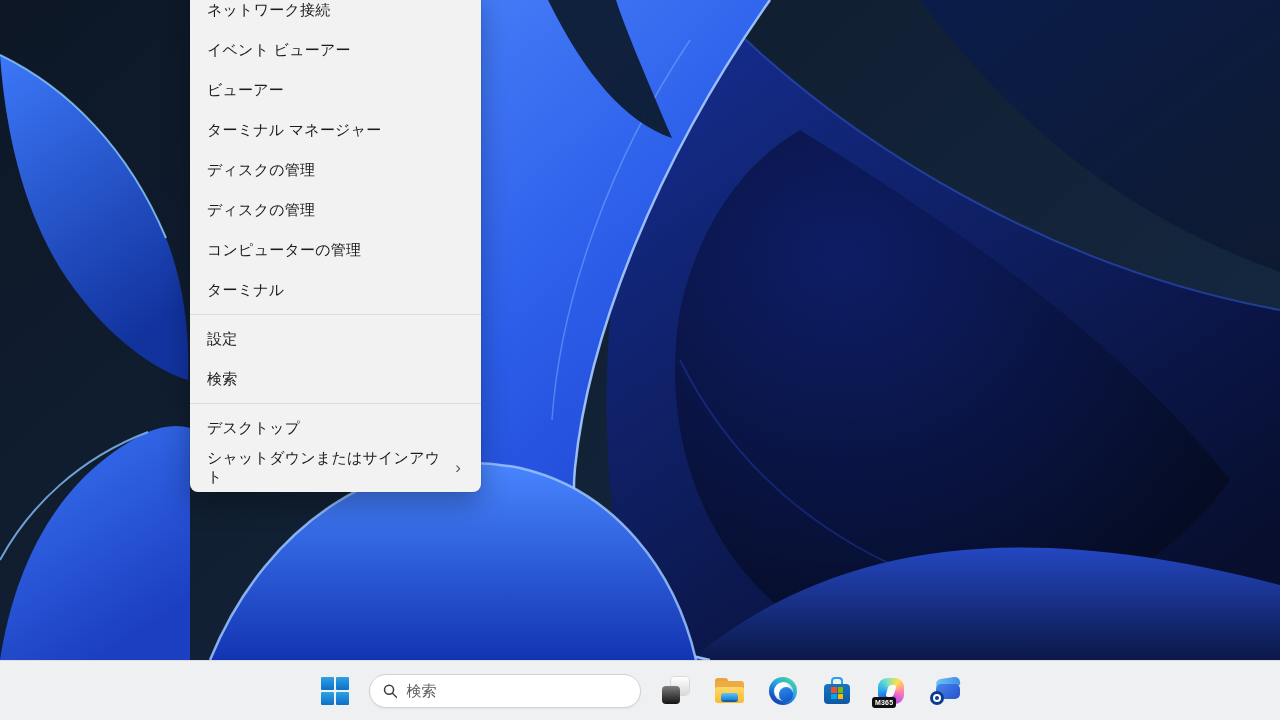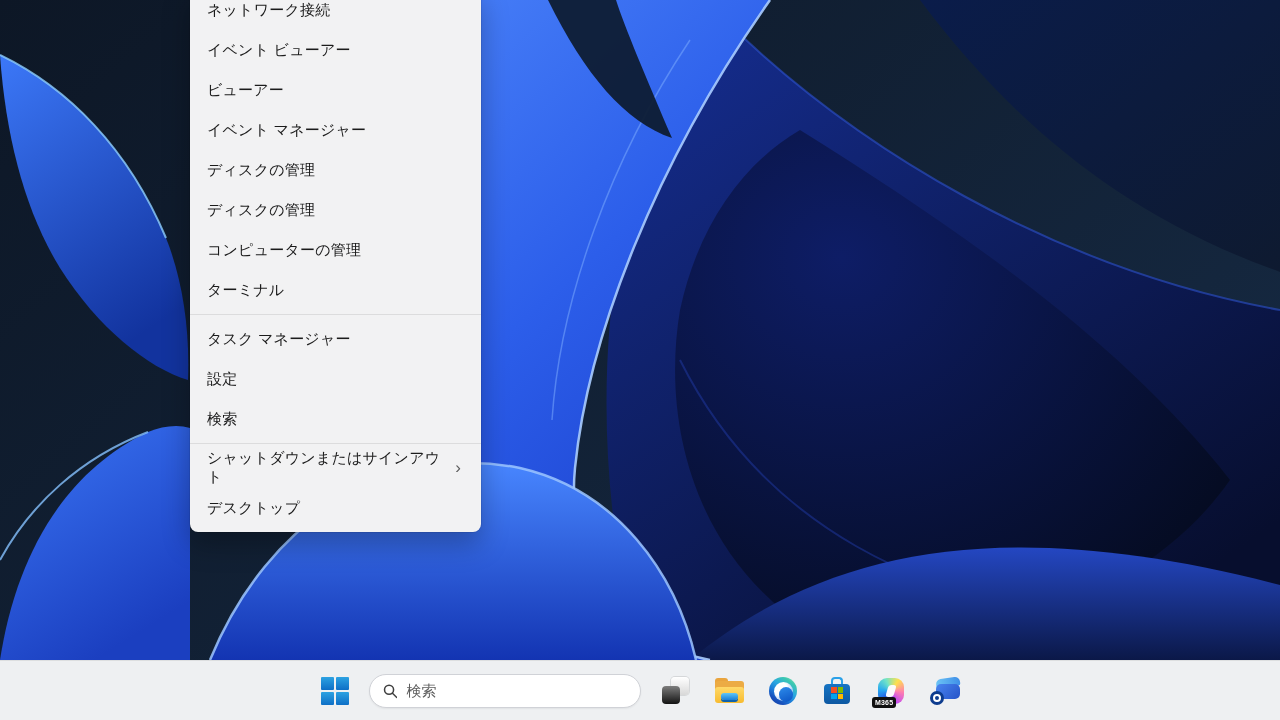--- a/index.html
+++ b/index.html
@@ -171,51 +171,48 @@
     <div class="menu-item">
       <span>ネットワーク接続</span>
     </div>
     <div class="menu-item">
       <span>イベント ビューアー</span>
     </div>
     <div class="menu-item">
       <span>ビューアー</span>
     </div>
     <div class="menu-item">
-      <span>イベント マネージャー</span>
+      <span>ターミナル マネージャー</span>
     </div>
     <div class="menu-item">
       <span>ディスクの管理</span>
     </div>
     <div class="menu-item">
       <span>ディスクの管理</span>
     </div>
     <div class="menu-item">
       <span>コンピューターの管理</span>
     </div>
     <div class="menu-item">
       <span>ターミナル</span>
     </div>
     <div class="menu-divider"></div>
     <div class="menu-item">
-      <span>タスク マネージャー</span>
-    </div>
-    <div class="menu-item">
       <span>設定</span>
     </div>
     <div class="menu-item">
       <span>検索</span>
     </div>
     <div class="menu-divider"></div>
+    <div class="menu-item">
+      <span>デスクトップ</span>
+    </div>
     <div class="menu-item">
       <span>シャットダウンまたはサインアウト</span>
       <span class="chev">›</span>
-    </div>
-    <div class="menu-item">
-      <span>デスクトップ</span>
     </div>
   </div>
 
 <div class="taskbar">
 
   <div class="tb-btn">
     <div class="start-logo">
       <span></span>
         <span></span>
         <span></span>

